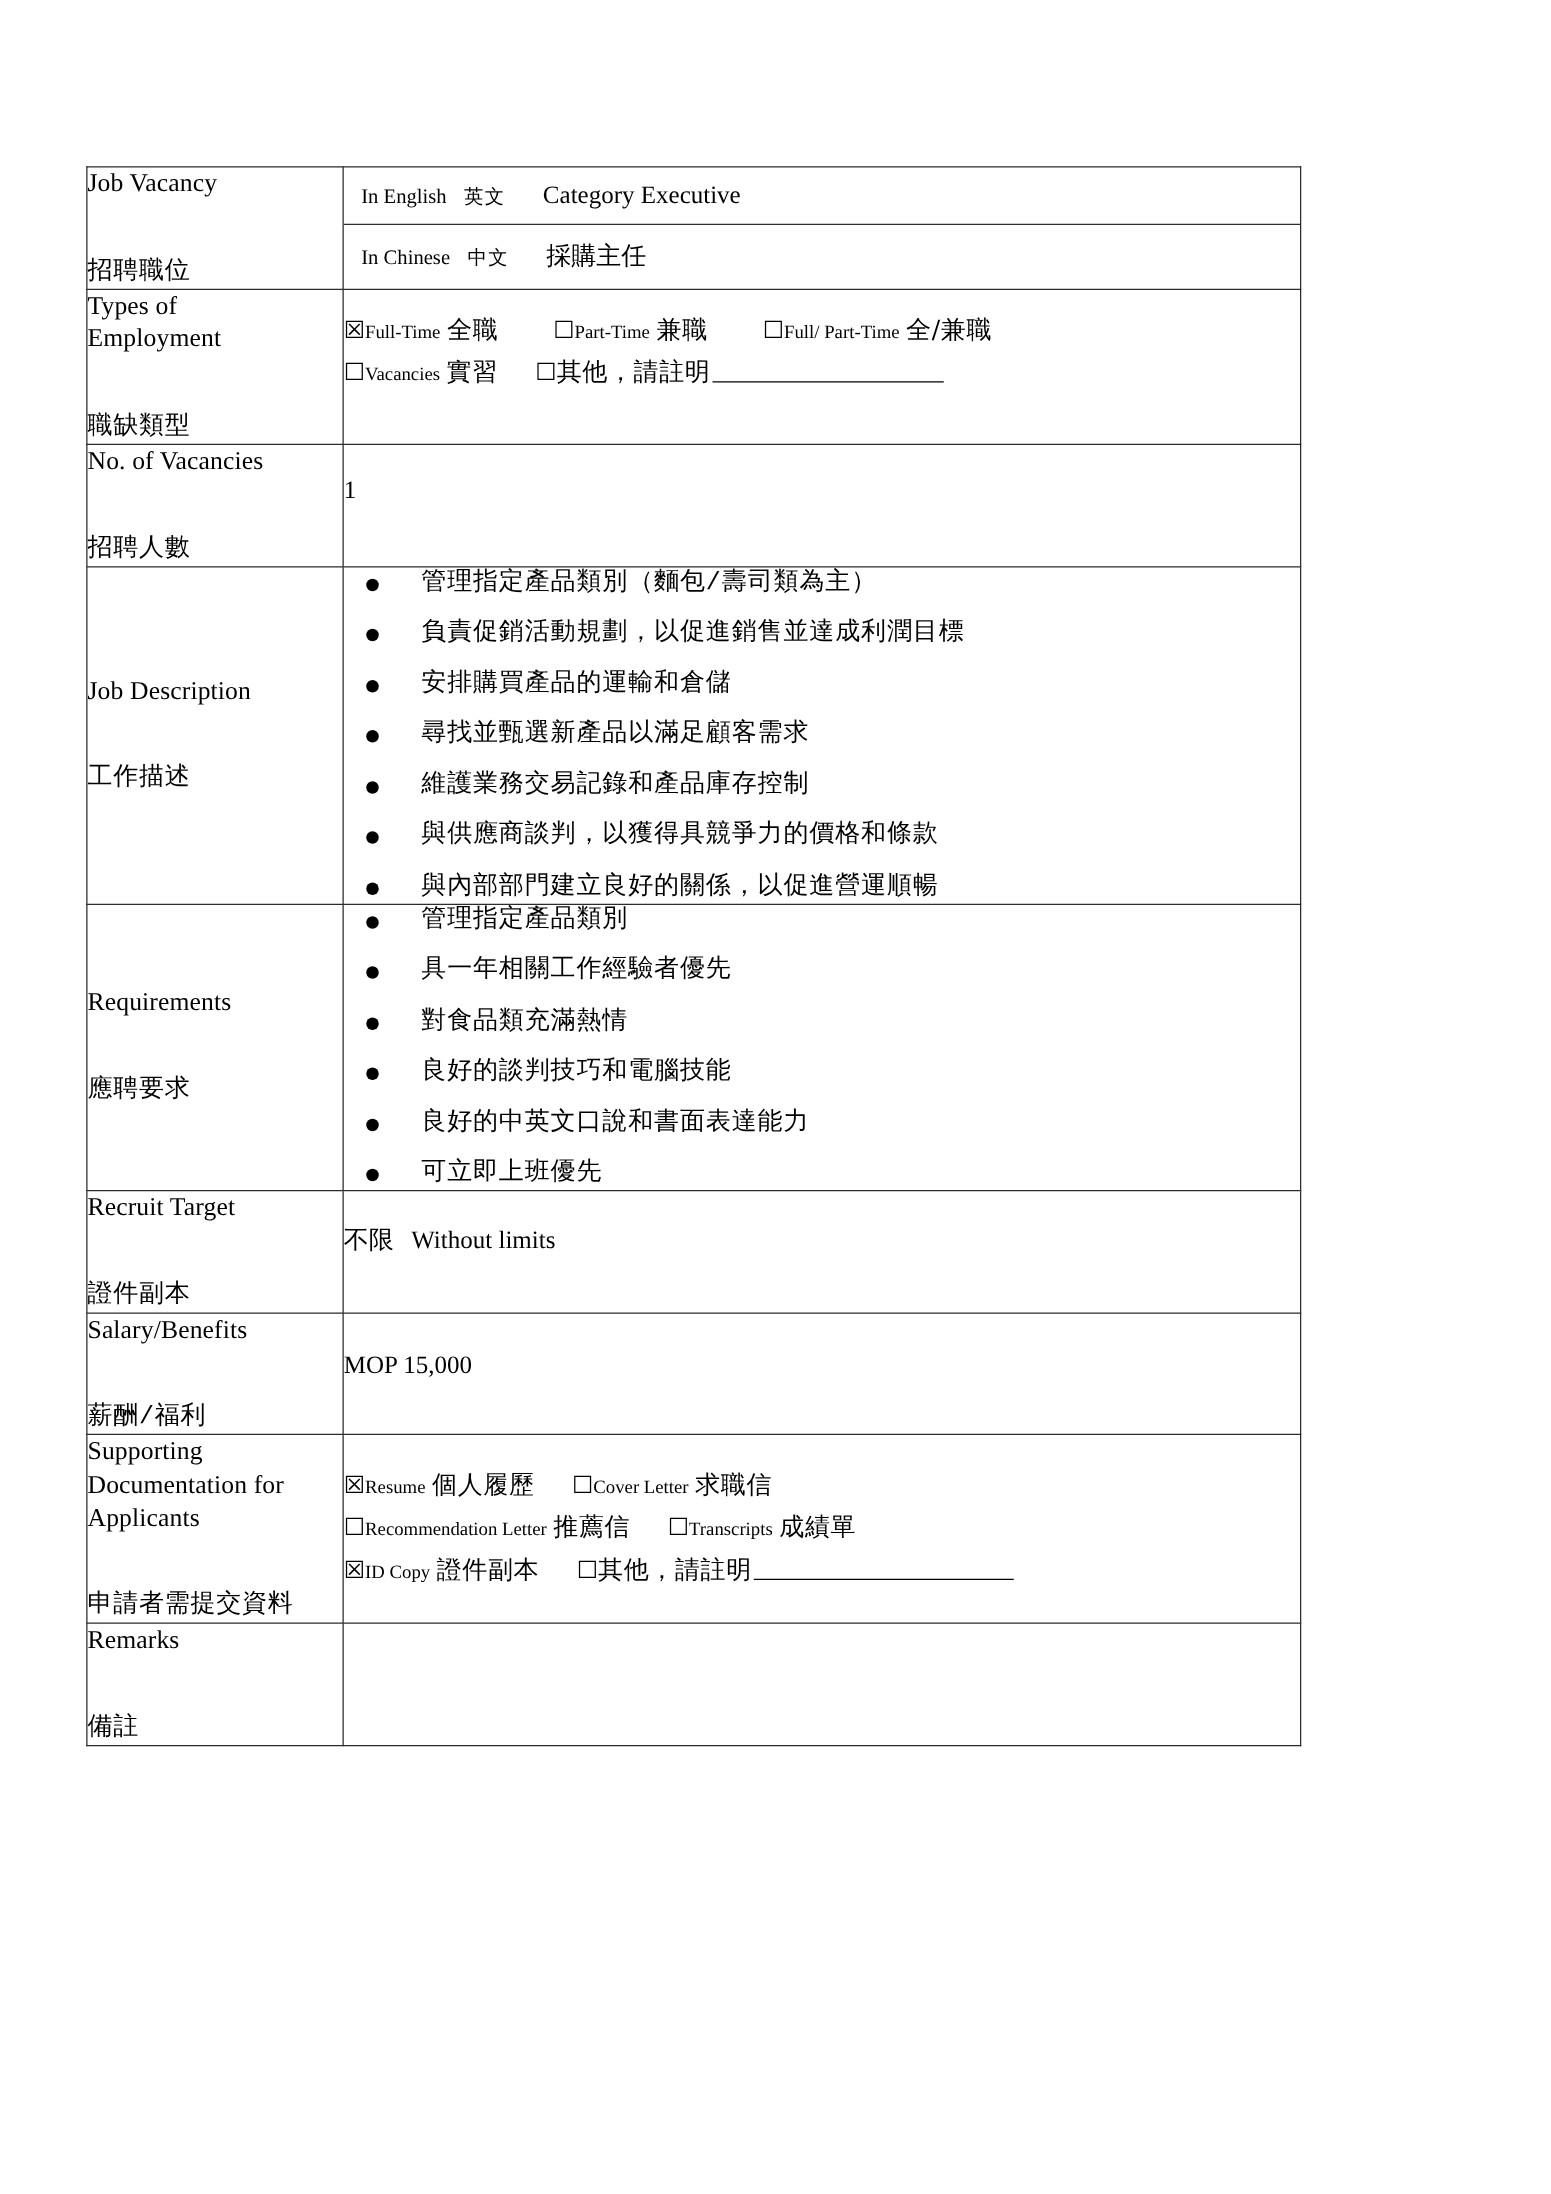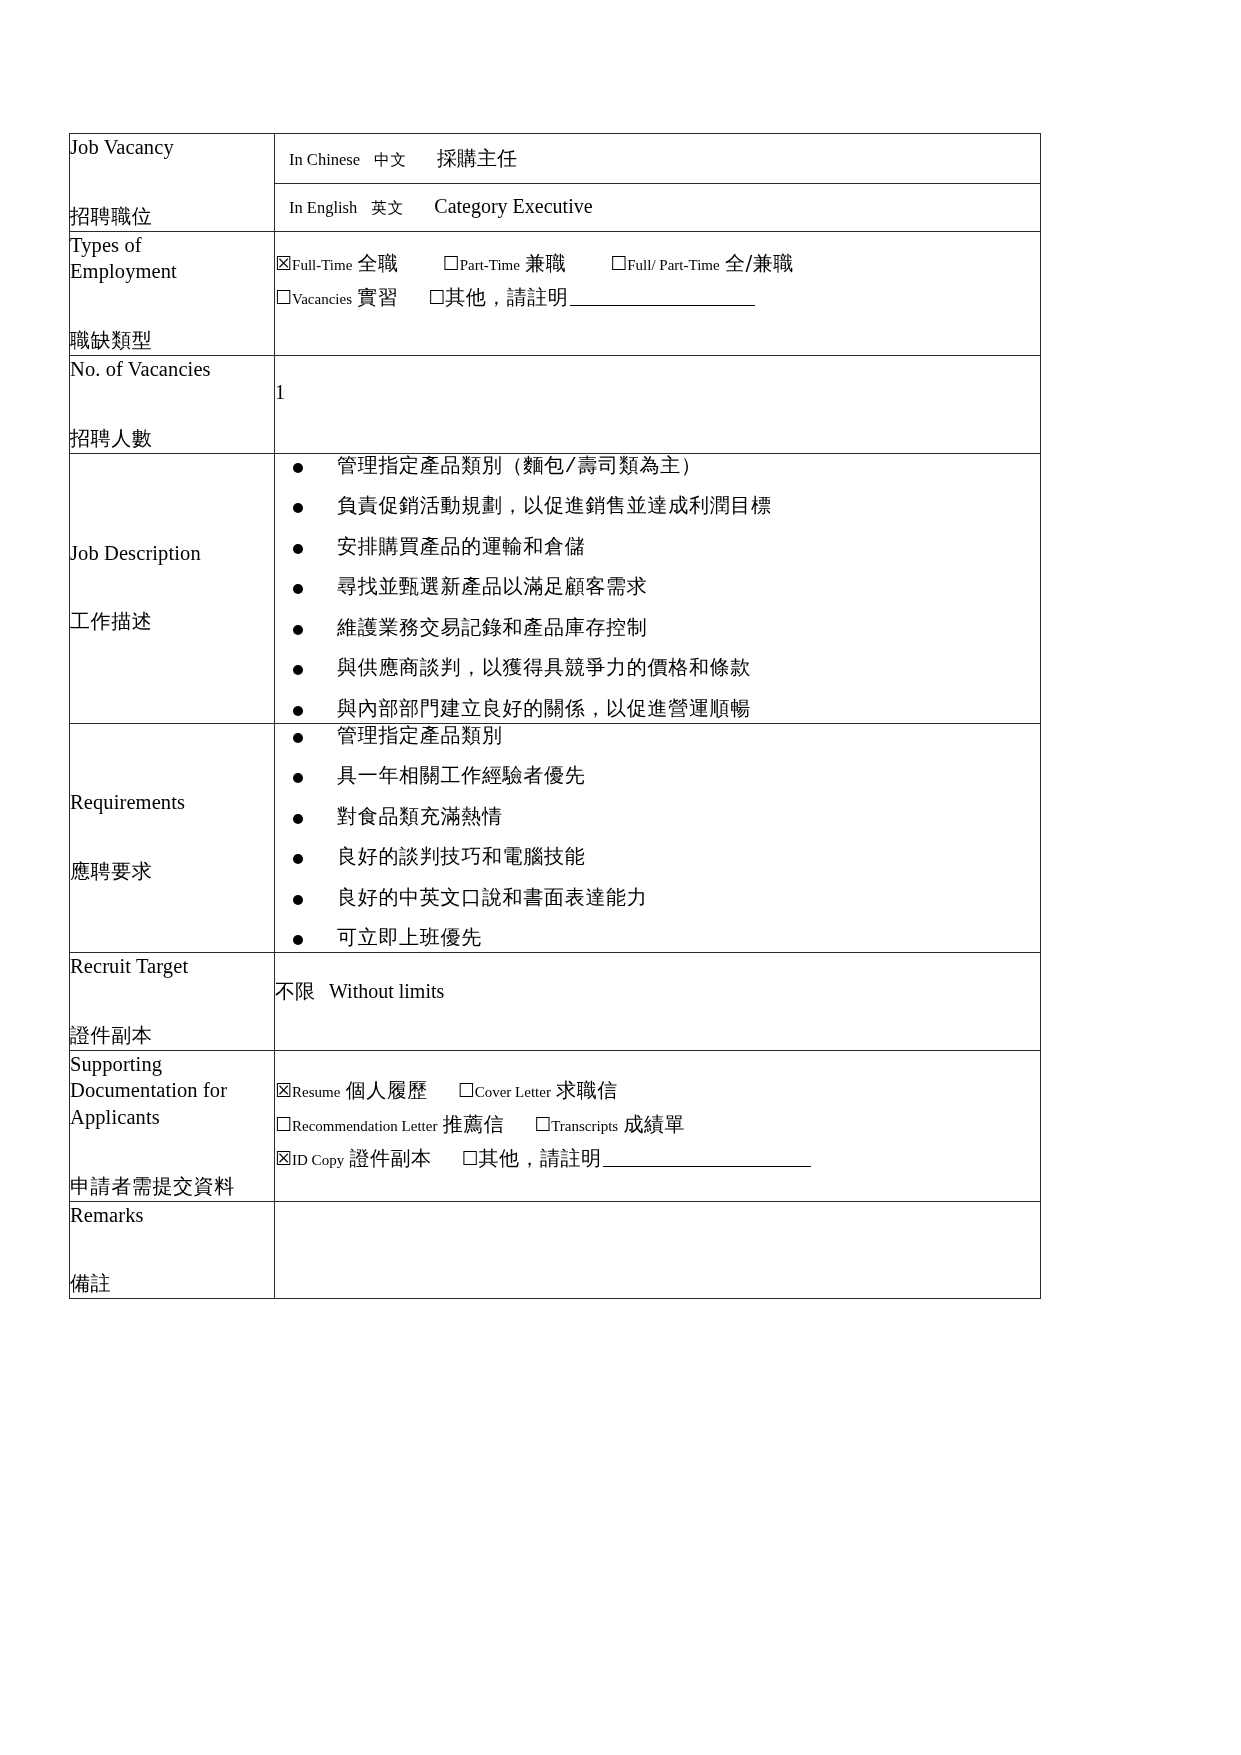--- a/index.html
+++ b/index.html
@@ -169,26 +169,26 @@
       <tr>
         <td class="label-cell">
           <div class="label-en">Job Vacancy</div>
           <div class="label-zh">招聘職位</div>
         </td>
         <td class="sub-row-cell">
           <table class="inner">
             <tbody>
               <tr>
                 <td>
-                  <span class="small-en">In Chinese</span><span class="gap-sm"></span><span class="small-zh">中文</span><span class="gap-md"></span><span class="field-val-zh">採購主任</span>
+                  <span class="small-en">In English</span><span class="gap-sm"></span><span class="small-zh">英文</span><span class="gap-md"></span><span class="field-val">Category Executive</span>
                 </td>
               </tr>
               <tr>
                 <td>
-                  <span class="small-en">In English</span><span class="gap-sm"></span><span class="small-zh">英文</span><span class="gap-md"></span><span class="field-val">Category Executive</span>
+                  <span class="small-en">In Chinese</span><span class="gap-sm"></span><span class="small-zh">中文</span><span class="gap-md"></span><span class="field-val-zh">採購主任</span>
                 </td>
               </tr>
             </tbody>
           </table>
         </td>
       </tr>
 
       <tr>
         <td class="label-cell">
           <div class="label-en">Types of</div>
@@ -253,20 +253,29 @@
       <tr>
         <td class="label-cell">
           <div class="label-en">Recruit Target</div>
           <div class="label-zh">證件副本</div>
         </td>
         <td class="value-cell" style="padding-top:25px;">
           <span class="field-val-zh">不限</span><span class="gap-sm"></span><span class="field-val">Without limits</span>
         </td>
       </tr>
 
+      <tr>
+        <td class="label-cell">
+          <div class="label-en">Salary/Benefits</div>
+          <div class="label-zh">薪酬/福利</div>
+        </td>
+        <td class="value-cell" style="padding-top:28px;">
+          <span class="field-val">MOP 15,000</span>
+        </td>
+      </tr>
 
       <tr>
         <td class="label-cell">
           <div class="label-en">Supporting</div>
           <div class="label-en">Documentation for</div>
           <div class="label-en">Applicants</div>
           <div class="label-zh">申請者需提交資料</div>
         </td>
         <td class="value-cell" style="padding-top:22px;padding-bottom:18px;">
           <div class="cb-line">

